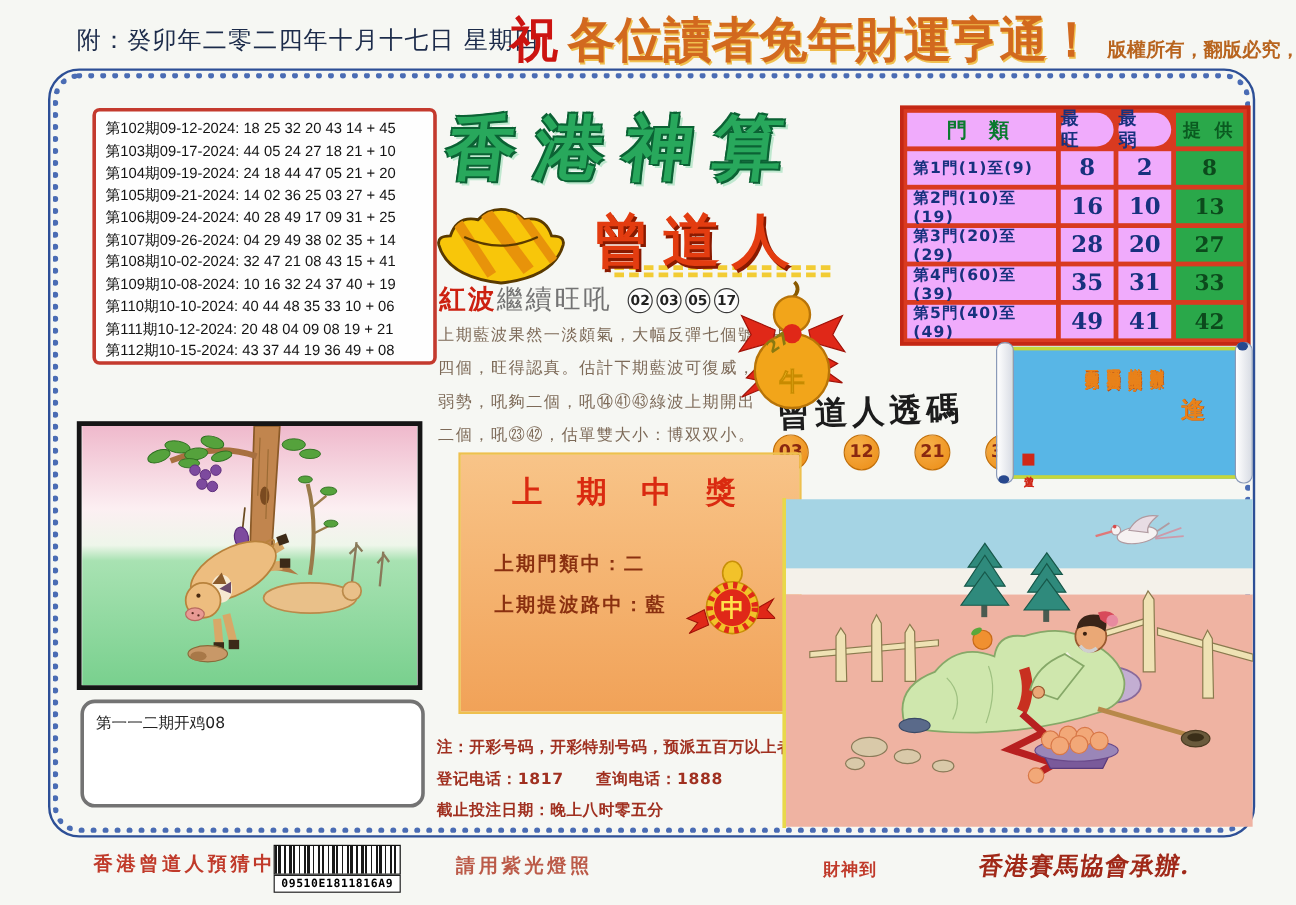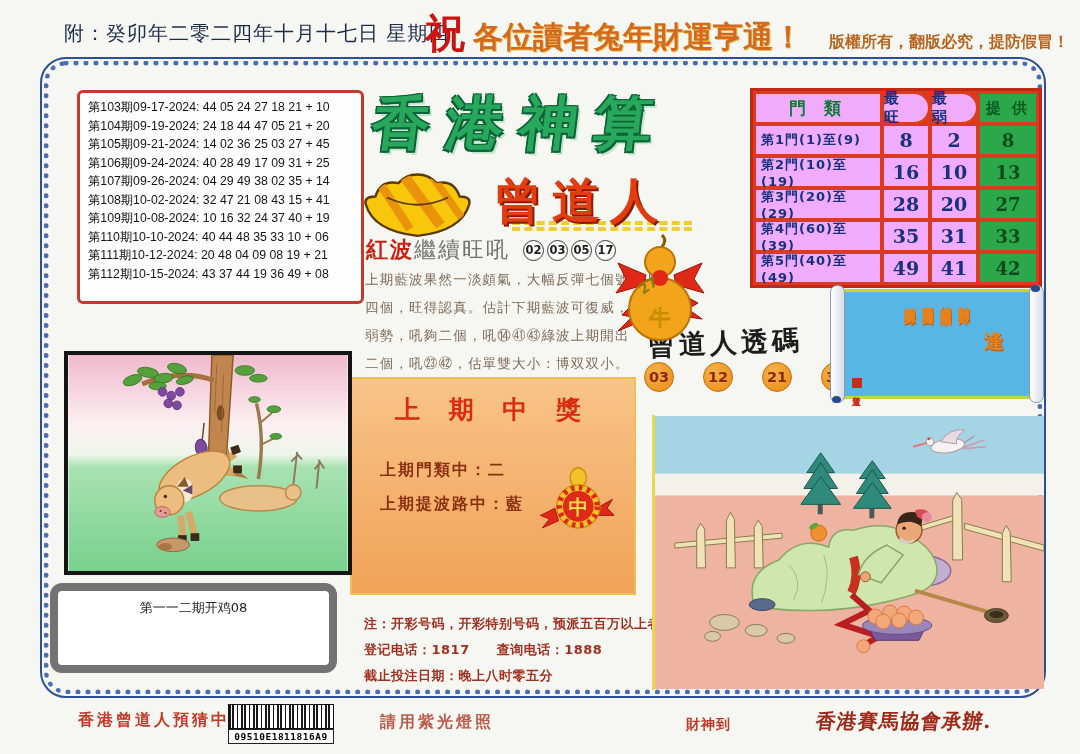--- a/index.html
+++ b/index.html
@@ -6,21 +6,21 @@
   html,body { margin:0; padding:0; }
   body {
     width:1080px; height:754px; position:relative; overflow:hidden;
     background:#f6f7f3;
     font-family:"DejaVu Sans", sans-serif;
   }
   
   .header-date { position:absolute; left:64px; top:20px; font-size:20px; color:#1c2b4a; letter-spacing:1px; white-space:nowrap; }
   .blessing { position:absolute; left:425px; top:6px; white-space:nowrap; display:flex; align-items:baseline; }
   .blessing .zhu { font-size:40px; color:#cc1410; font-weight:bold; margin-right:8px; }
-  .blessing .main { font-size:30px; color:#d2691e; font-weight:bold; text-shadow:1px 1px 0 #f0c050; margin-right:26px; }
+  .blessing .main { font-size:40px; color:#d2691e; font-weight:bold; text-shadow:1px 1px 0 #f0c050; margin-right:10px; }
   .blessing .copy { font-size:16px; color:#b8641e; font-weight:bold; }
   
   .frame { position:absolute; left:40px; top:57px; width:1006px; height:641px;
            border:2px solid #2d4f96; border-radius:26px; }
   .frame::before { content:""; position:absolute; inset:2px; border:5px dotted #4a6cb4; border-radius:22px; pointer-events:none; }
   
   .results-box { position:absolute; left:35px; top:31px; width:287px; height:214px;
                  border:3px solid #c43a2e; border-radius:6px; background:#fefefe; padding:5px 0 0 8px; }
   .result-row { font-family:"Liberation Sans",sans-serif; font-size:12.3px; line-height:18.5px; color:#141414; white-space:nowrap; }
   
@@ -70,34 +70,34 @@
   .scroll-body { flex:1; margin:4px -4px; background:#58b6e6; border:3px solid #c6d63a; position:relative; z-index:1; }
   .scroll-char { position:absolute; right:26px; top:36px; font-size:20px; font-weight:bold; color:#e8821a;
                  text-shadow:0.5px 0.5px 0 #b84a08; }
   .scroll-poem { position:absolute; left:26px; top:6px; height:96px; width:104px; writing-mode:vertical-rl; }
   .scroll-poem div { font-size:11.5px; font-weight:bold; color:#e8821a; letter-spacing:1px;
                      text-shadow:0.4px 0.4px 0 #c04a08; margin:0 3px; }
   .scroll-seal { position:absolute; left:7px; bottom:4px; display:flex; flex-direction:column; align-items:center; gap:1px; }
   .seal-square { width:10px; height:10px; background:#d02818; }
   .seal-text { writing-mode:vertical-rl; font-size:8.5px; color:#d02818; font-weight:bold; letter-spacing:1px; }
   
-  .last-draw { position:absolute; left:308px; top:318px; width:286px; height:218px;
+  .last-draw { position:absolute; left:340px; top:318px; width:286px; height:218px;
                background:linear-gradient(180deg,#f8c488,#f1a258); border:2px solid #eec04e; }
   .ld-title { margin-top:14px; text-align:center; font-size:25px; font-weight:bold; color:#da2a10; letter-spacing:10px; }
   .ld-line { margin-left:28px; font-size:16px; font-weight:bold; color:#8a3010; letter-spacing:2px; white-space:nowrap; }
   .ld-line1 { margin-top:34px; }
   .ld-line2 { margin-top:13px; }
   .ld-badge { position:absolute; right:20px; top:86px; }
   
   .notes { position:absolute; left:322px; top:552px; }
   .notes div { font-size:13px; line-height:26px; font-weight:bold; color:#a03020; letter-spacing:0.5px; white-space:nowrap; }
   
   .left-pic { position:absolute; left:22px; top:292px; width:288px; height:224px; border:4px solid #151515; background:#fff; }
-  .forecast-box { position:absolute; left:8px; top:524px; width:287px; height:90px; border:8px solid #737373;
-                  border-radius:12px; background:#fff; padding:8px 10px;text-align:center; }
+  .forecast-box { position:absolute; left:25px; top:524px; width:287px; height:90px; border:3px solid #737373;
+                  border-radius:12px; background:#fff; padding:8px 10px; }
   .forecast-text { font-size:13px; color:#222; }
   
   .right-pic { position:absolute; left:610px; top:356px; width:392px; height:275px; border-left:3px solid #e8d84a; }
   
   .footer { position:absolute; left:0; top:700px; width:1080px; height:54px; }
   .f-name { position:absolute; left:78px; top:10px; font-size:16px; font-weight:bold; color:#c03a2a; letter-spacing:3px; white-space:nowrap; }
   .barcode-wrap { position:absolute; left:228px; top:4px; width:106px; text-align:center; }
   .barcode { height:25px; border:1px solid #111;
              background:repeating-linear-gradient(90deg,#181818 0 2px,#fff 2px 3px,#181818 3px 5px,#fff 5px 8px,#181818 8px 9px,#fff 9px 12px); }
   .barcode-num { border:1.5px solid #222; background:#fff; font-family:"DejaVu Sans Mono",monospace;
@@ -113,20 +113,21 @@
 <div class="header-date">附：癸卯年二零二四年十月十七日 星期四</div>
 <div class="blessing">
   <span class="zhu">祝</span>
   <span class="main">各位讀者兔年財運亨通！</span>
   <span class="copy">版權所有，翻版必究，提防假冒！</span>
 </div>
 
 <div class="frame">
 
   <div class="results-box">
+    <div class="result-row">第102期09-12-2024: 18 25 32 20 43 14 + 45</div>
     <div class="result-row">第103期09-17-2024: 44 05 24 27 18 21 + 10</div>
     <div class="result-row">第104期09-19-2024: 24 18 44 47 05 21 + 20</div>
     <div class="result-row">第105期09-21-2024: 14 02 36 25 03 27 + 45</div>
     <div class="result-row">第106期09-24-2024: 40 28 49 17 09 31 + 25</div>
     <div class="result-row">第107期09-26-2024: 04 29 49 38 02 35 + 14</div>
     <div class="result-row">第108期10-02-2024: 32 47 21 08 43 15 + 41</div>
     <div class="result-row">第109期10-08-2024: 10 16 32 24 37 40 + 19</div>
     <div class="result-row">第110期10-10-2024: 40 44 48 35 33 10 + 06</div>
     <div class="result-row">第111期10-12-2024: 20 48 04 09 08 19 + 21</div>
     <div class="result-row">第112期10-15-2024: 43 37 44 19 36 49 + 08</div>

